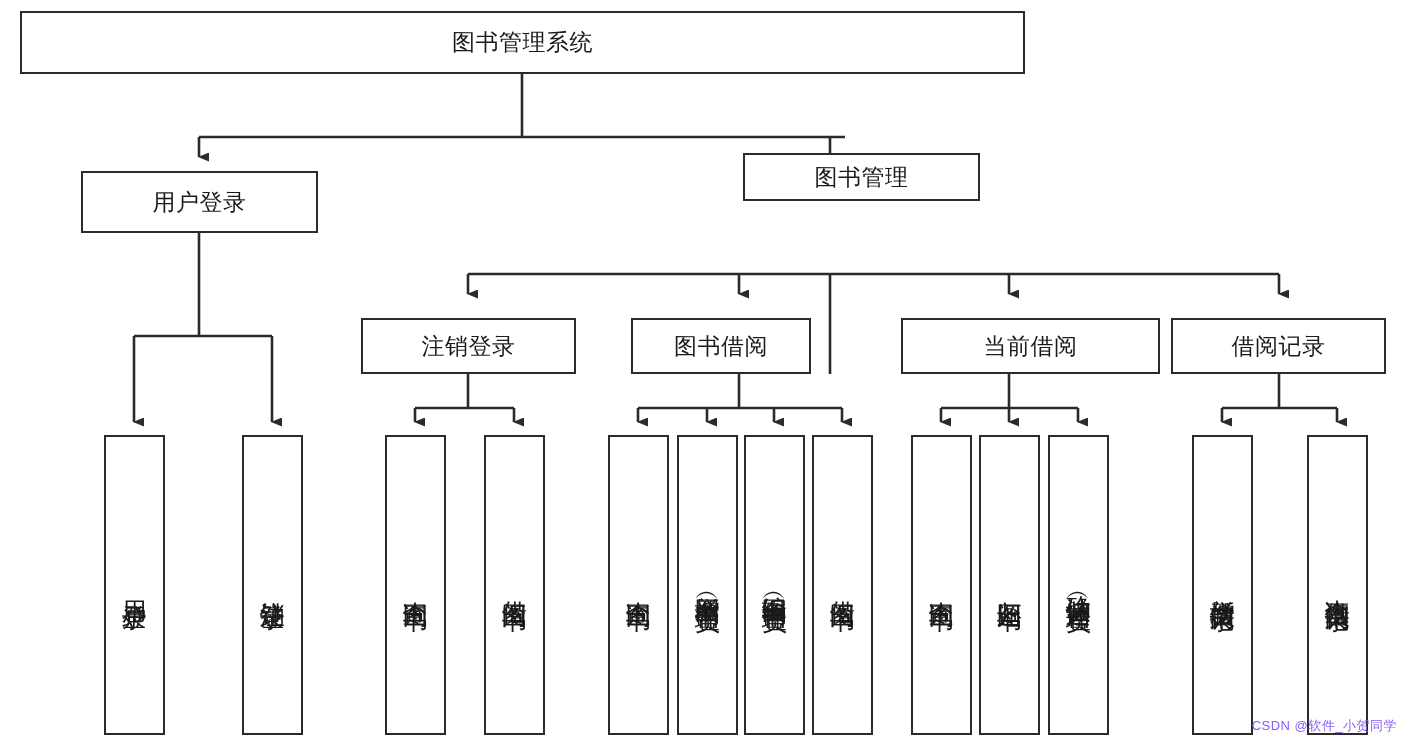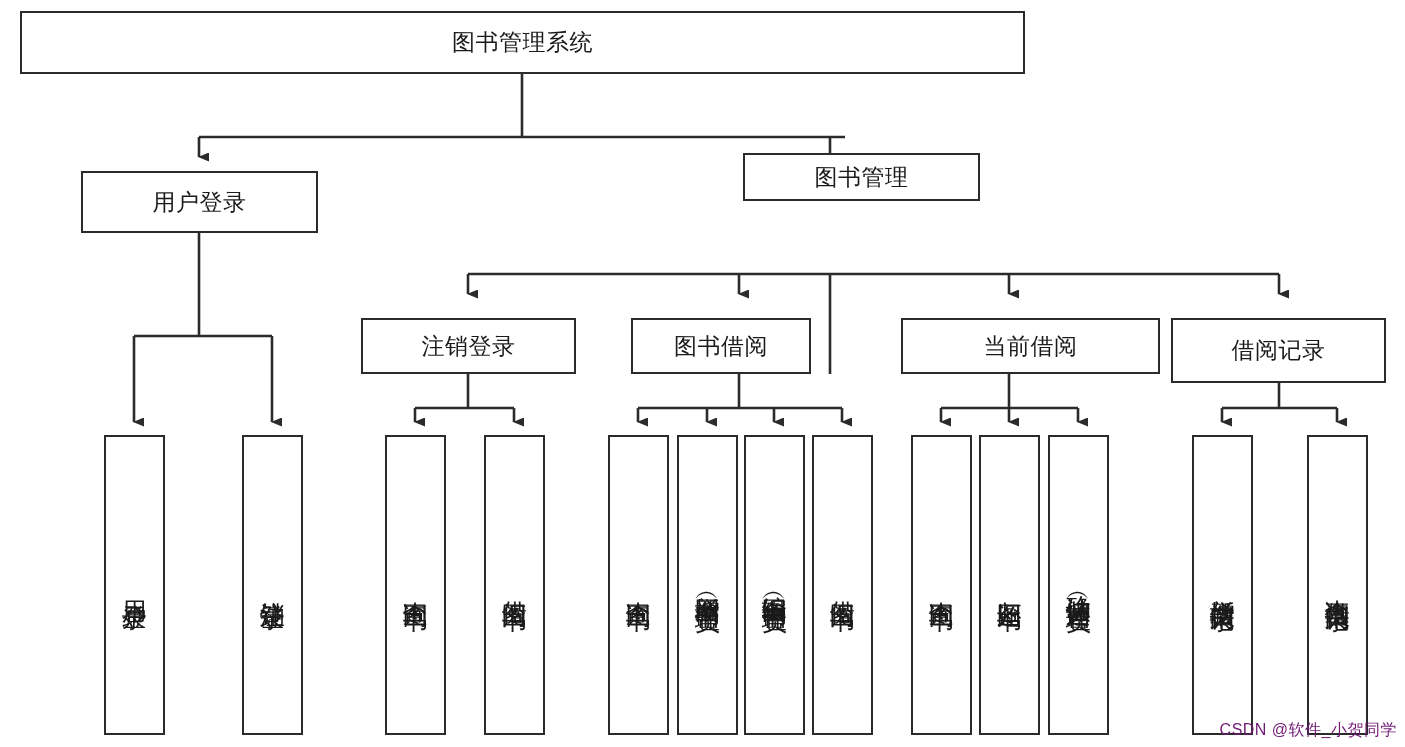--- a/index.html
+++ b/index.html
@@ -46,23 +46,23 @@
     padding: 4px 0;
   }
   .node.vert .lbl {
     writing-mode: vertical-rl;
     text-orientation: upright;
     white-space: nowrap;
   }
   .watermark {
     position: absolute;
     right: 8px;
-    bottom: 6px;
-    font-size: 16px;
-    color: #701a75;
+    bottom: 12px;
+    font-size: 13px;
+    color: #8b5cf6;
     letter-spacing: 0.5px;
     white-space: nowrap;
   }
 </style>
 </head>
 <body>
 
 <div id="canvas">
 
   <svg id="edges" viewBox="0 0 1405 747">
@@ -129,21 +129,21 @@
 
   <div class="node horiz" style="left:361px; top:318px; width:215px; height:56px;">
     <span class="lbl">注销登录</span>
   </div>
   <div class="node horiz" style="left:631px; top:318px; width:180px; height:56px;">
     <span class="lbl">图书借阅</span>
   </div>
   <div class="node horiz" style="left:901px; top:318px; width:259px; height:56px;">
     <span class="lbl">当前借阅</span>
   </div>
-  <div class="node horiz" style="left:1171px; top:318px; width:215px; height:65px;">
+  <div class="node horiz" style="left:1171px; top:318px; width:215px; height:56px;">
     <span class="lbl">借阅记录</span>
   </div>
 
   <div class="node vert" style="left:104px; top:435px; width:61px; height:300px;">
     <span class="lbl">用户登录</span>
   </div>
   <div class="node vert" style="left:242px; top:435px; width:61px; height:300px;">
     <span class="lbl">注销登录</span>
   </div>
 

